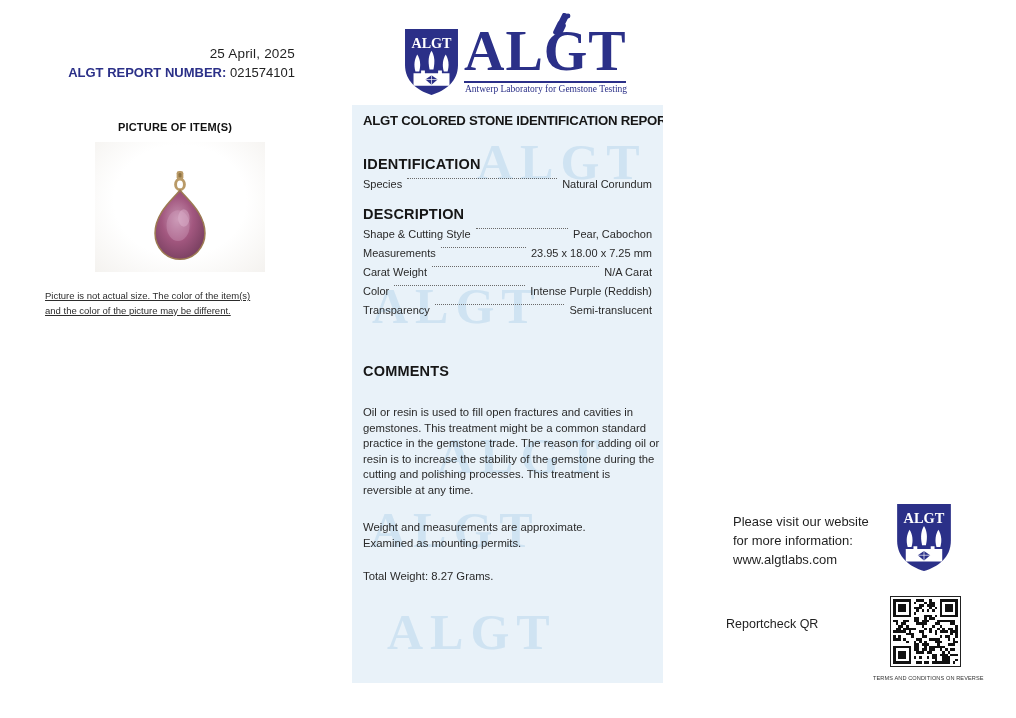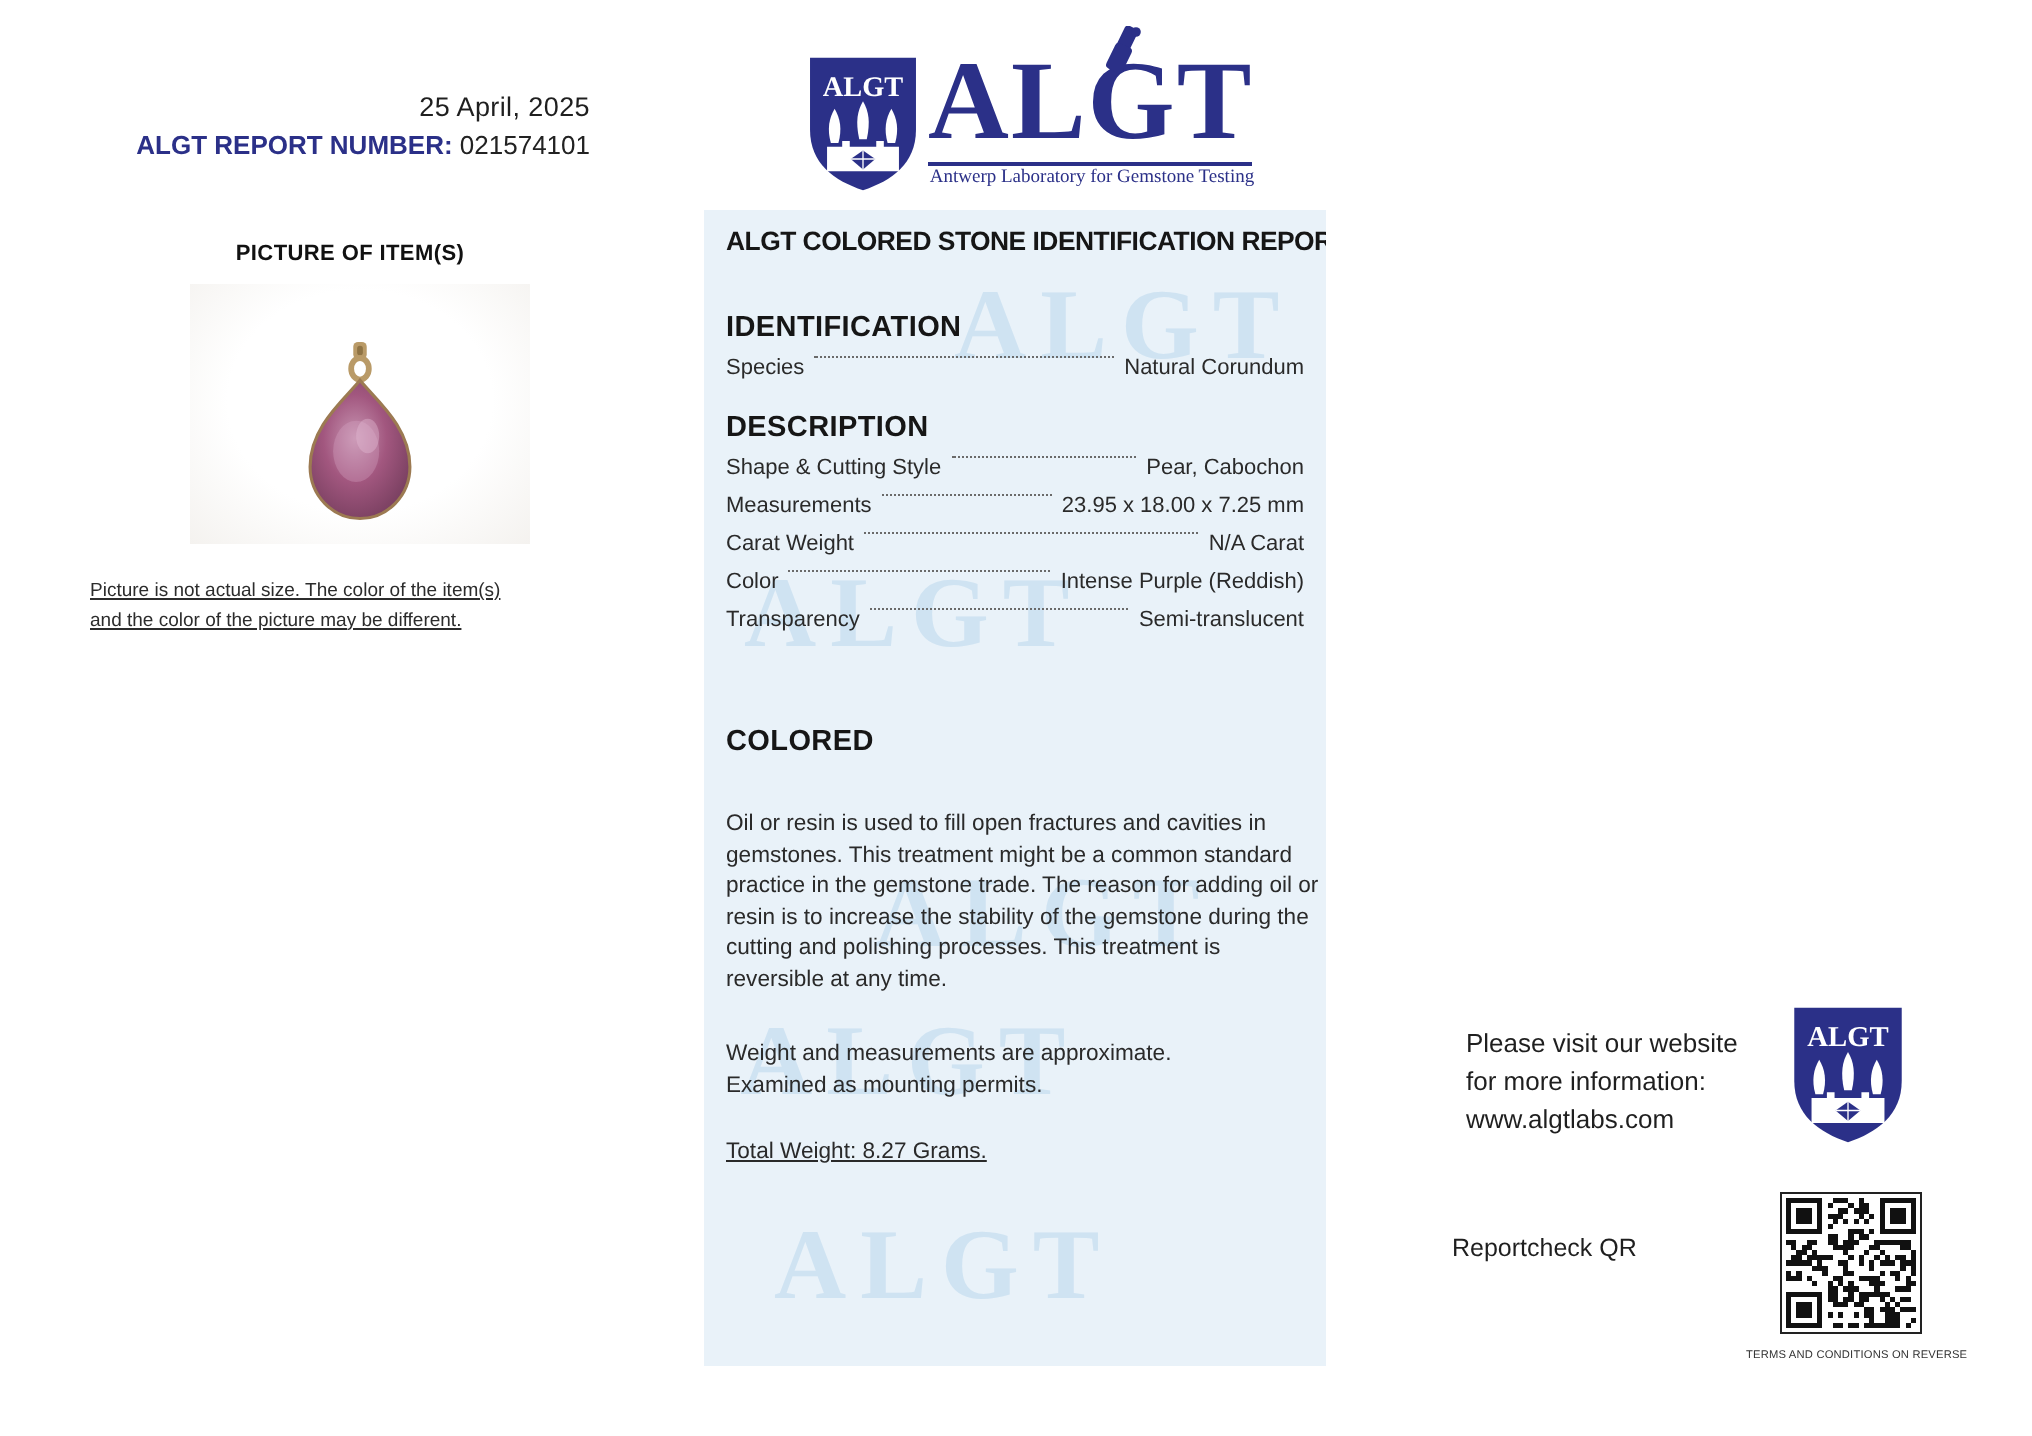--- a/index.html
+++ b/index.html
@@ -35,21 +35,21 @@
   .panel-content { position:relative; z-index:1; padding:8px 11px 0 11px; }
   .panel-title { font-size:13.2px; font-weight:bold; color:#161616; letter-spacing:-.25px; white-space:nowrap; }
   .sec-heading { font-size:14.5px; font-weight:bold; color:#161616; letter-spacing:.2px; }
   .ident-heading { margin-top:28px; }
   .desc-heading { margin-top:15px; }
   .comments-heading { margin-top:46px; }
   .dotrow { display:flex; align-items:flex-start; font-size:11px; color:#2a2a2a; margin-top:6px; height:13px; white-space:nowrap; }
   .dotrow .leader { flex:1; border-bottom:1.5px dotted #6a6a6a; margin:0 5px 2px 5px; min-width:10px; }
   .comments-par { margin-top:26px; width:298px; font-size:11.3px; line-height:1.38; color:#2a2a2a; }
   .note-block { margin-top:22px; font-size:11.3px; line-height:1.4; color:#2a2a2a; }
-  .total-weight { margin-top:18px; font-size:11.3px; color:#2a2a2a;text-decoration:underline; }
+  .total-weight { margin-top:18px; font-size:11.3px; color:#2a2a2a; }
 
   
   .website-block { position:absolute; left:733px; top:513px; font-size:13px; line-height:1.46; color:#1f1f1f; }
   .shield-bottom { position:absolute; left:895px; top:502px; width:58px; height:71px; }
   .qr-label { position:absolute; left:726px; top:617px; font-size:12.5px; color:#1f1f1f; }
   .qr-box { position:absolute; left:890px; top:596px; width:71px; height:71px; background:#ffffff; border:1.4px solid #222; padding:2px; }
   .qr-box svg { display:block; width:100%; height:100%; }
   .terms-note { position:absolute; left:873px; top:675px; width:100px; font-size:5.6px; color:#333; white-space:nowrap; letter-spacing:.1px; }
 </style>
 </head>
@@ -150,21 +150,21 @@
         <span>Color</span>
         <span class="leader"></span>
         <span>Intense Purple (Reddish)</span>
       </div>
       <div class="dotrow">
         <span>Transparency</span>
         <span class="leader"></span>
         <span>Semi-translucent</span>
       </div>
 
-      <div class="sec-heading comments-heading">COLORED</div>
+      <div class="sec-heading comments-heading">COMMENTS</div>
       <div class="comments-par">Oil or resin is used to fill open fractures and cavities in gemstones. This treatment might be a common standard practice in the gemstone trade. The reason for adding oil or resin is to increase the stability of the gemstone during the cutting and polishing processes. This treatment is reversible at any time.</div>
       <div class="note-block">
         <div>Weight and measurements are approximate.</div>
         <div>Examined as mounting permits.</div>
       </div>
       <div class="total-weight">Total Weight: 8.27 Grams.</div>
     </div>
   </div>
 
   <div class="website-block">

